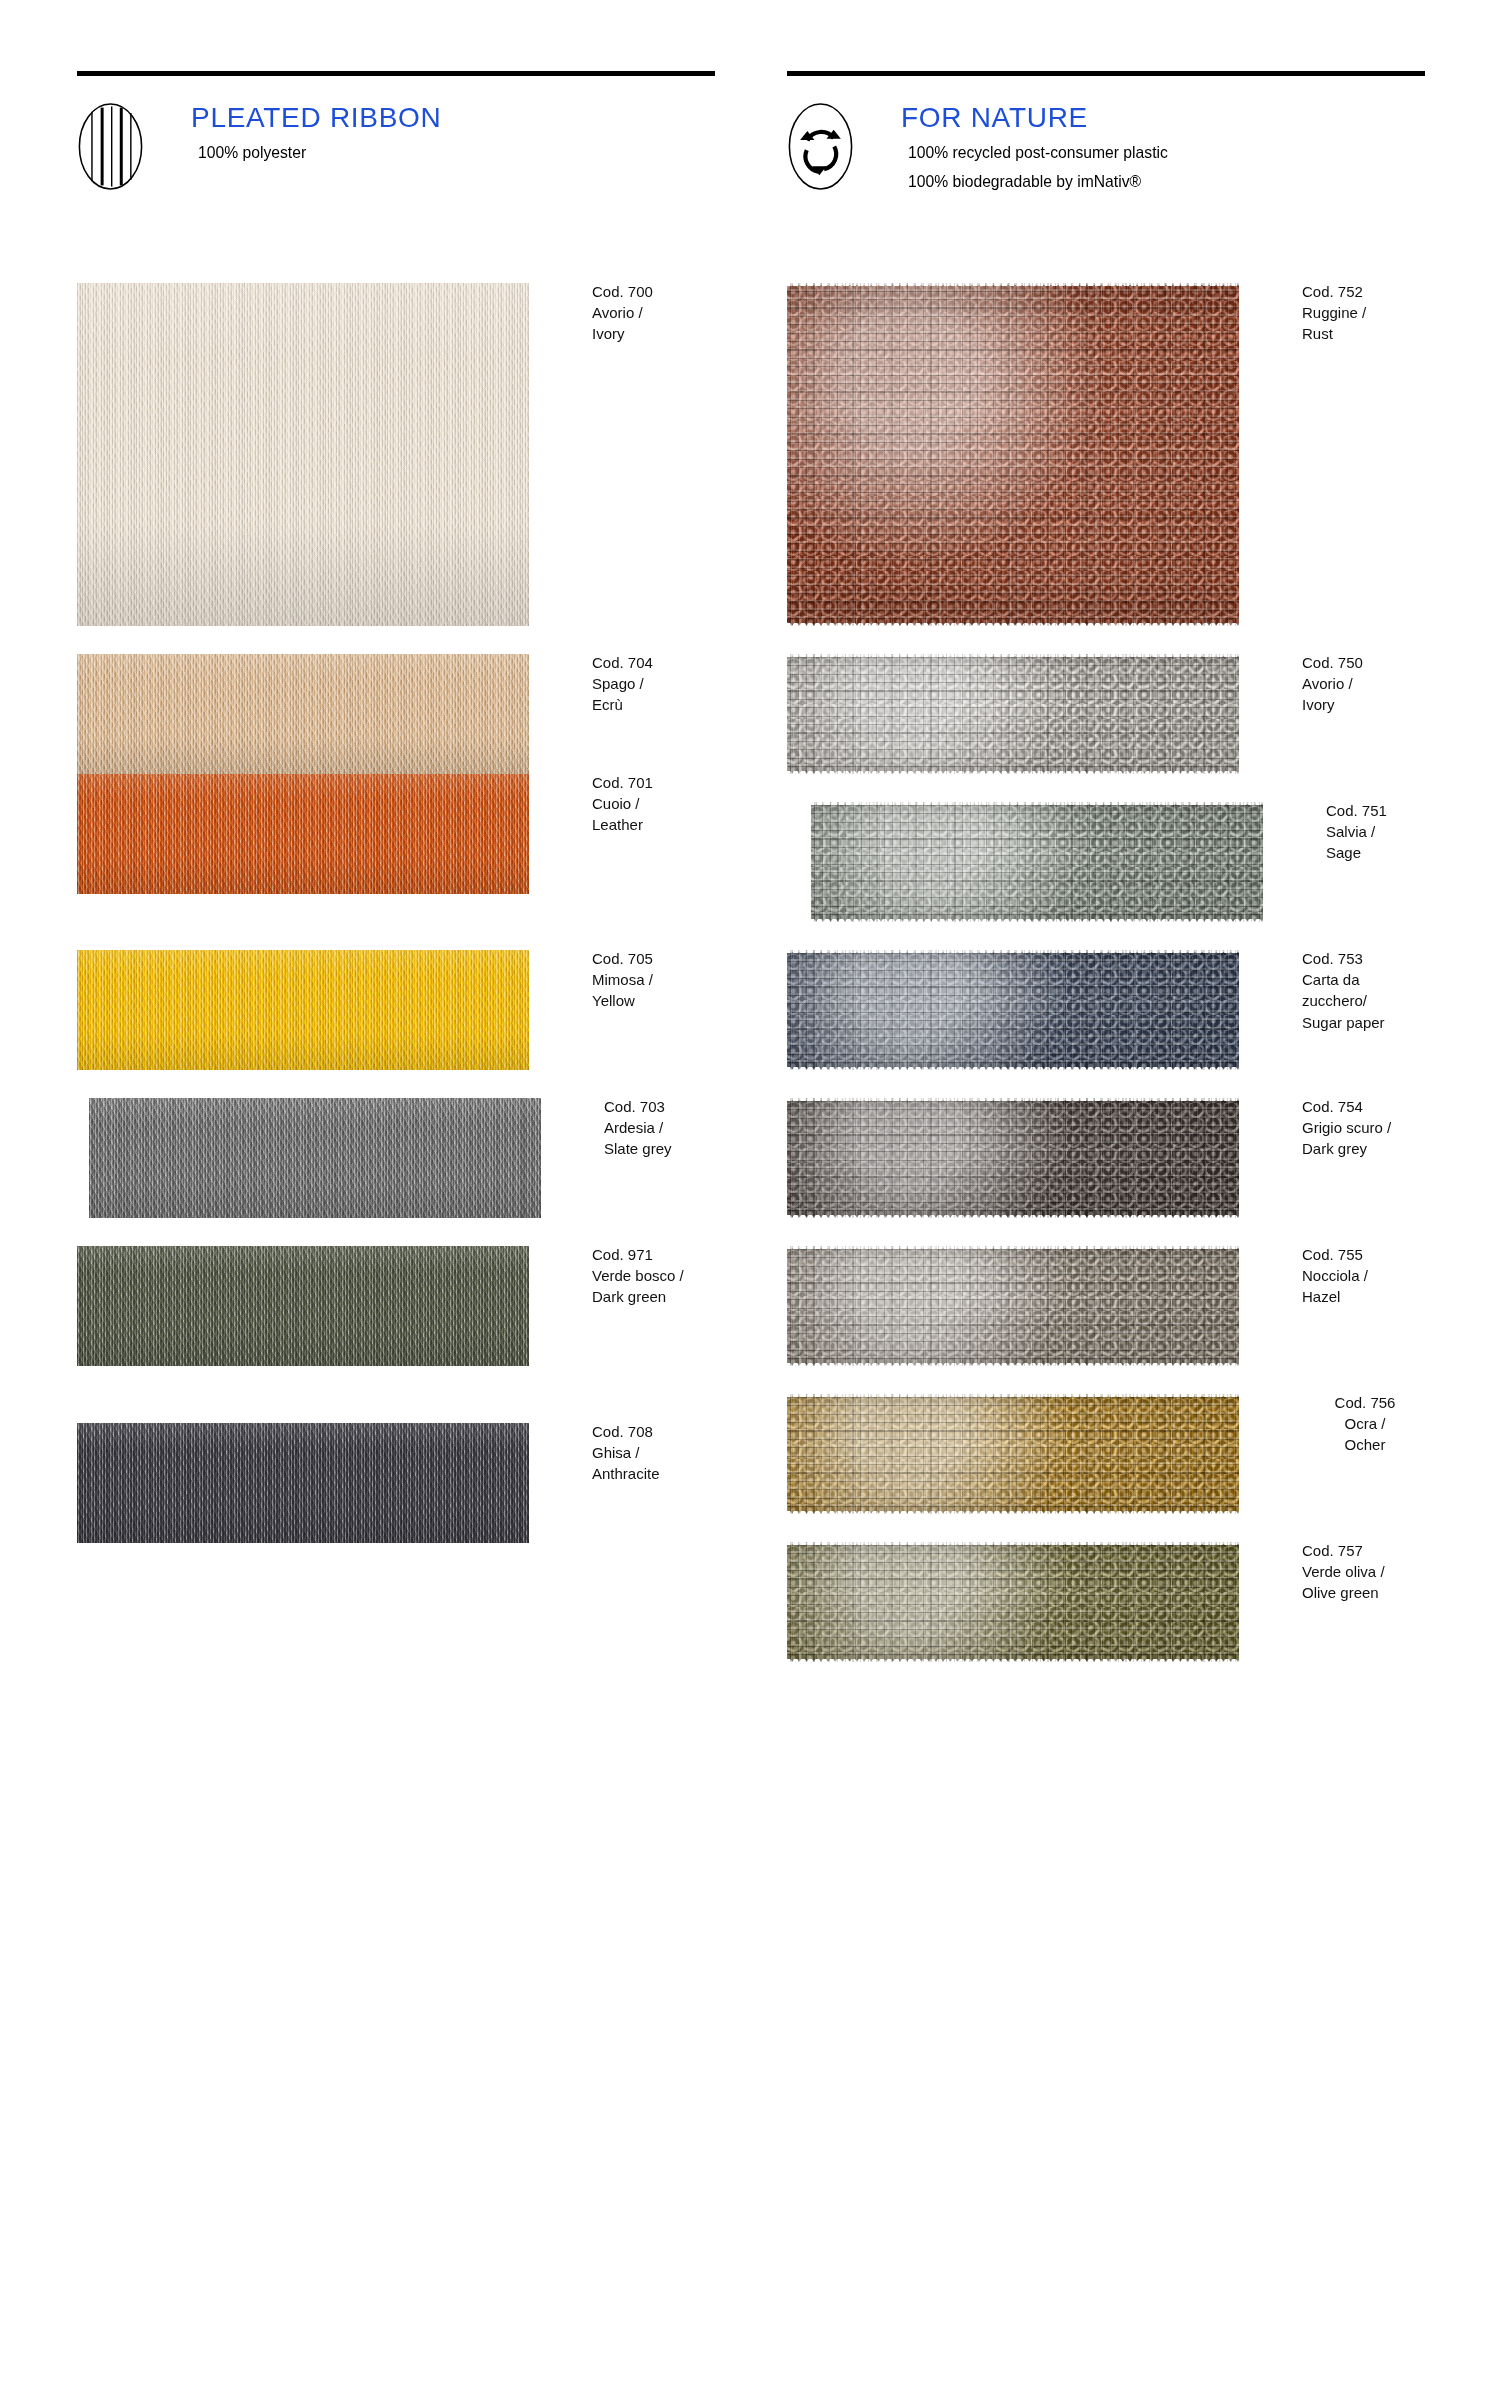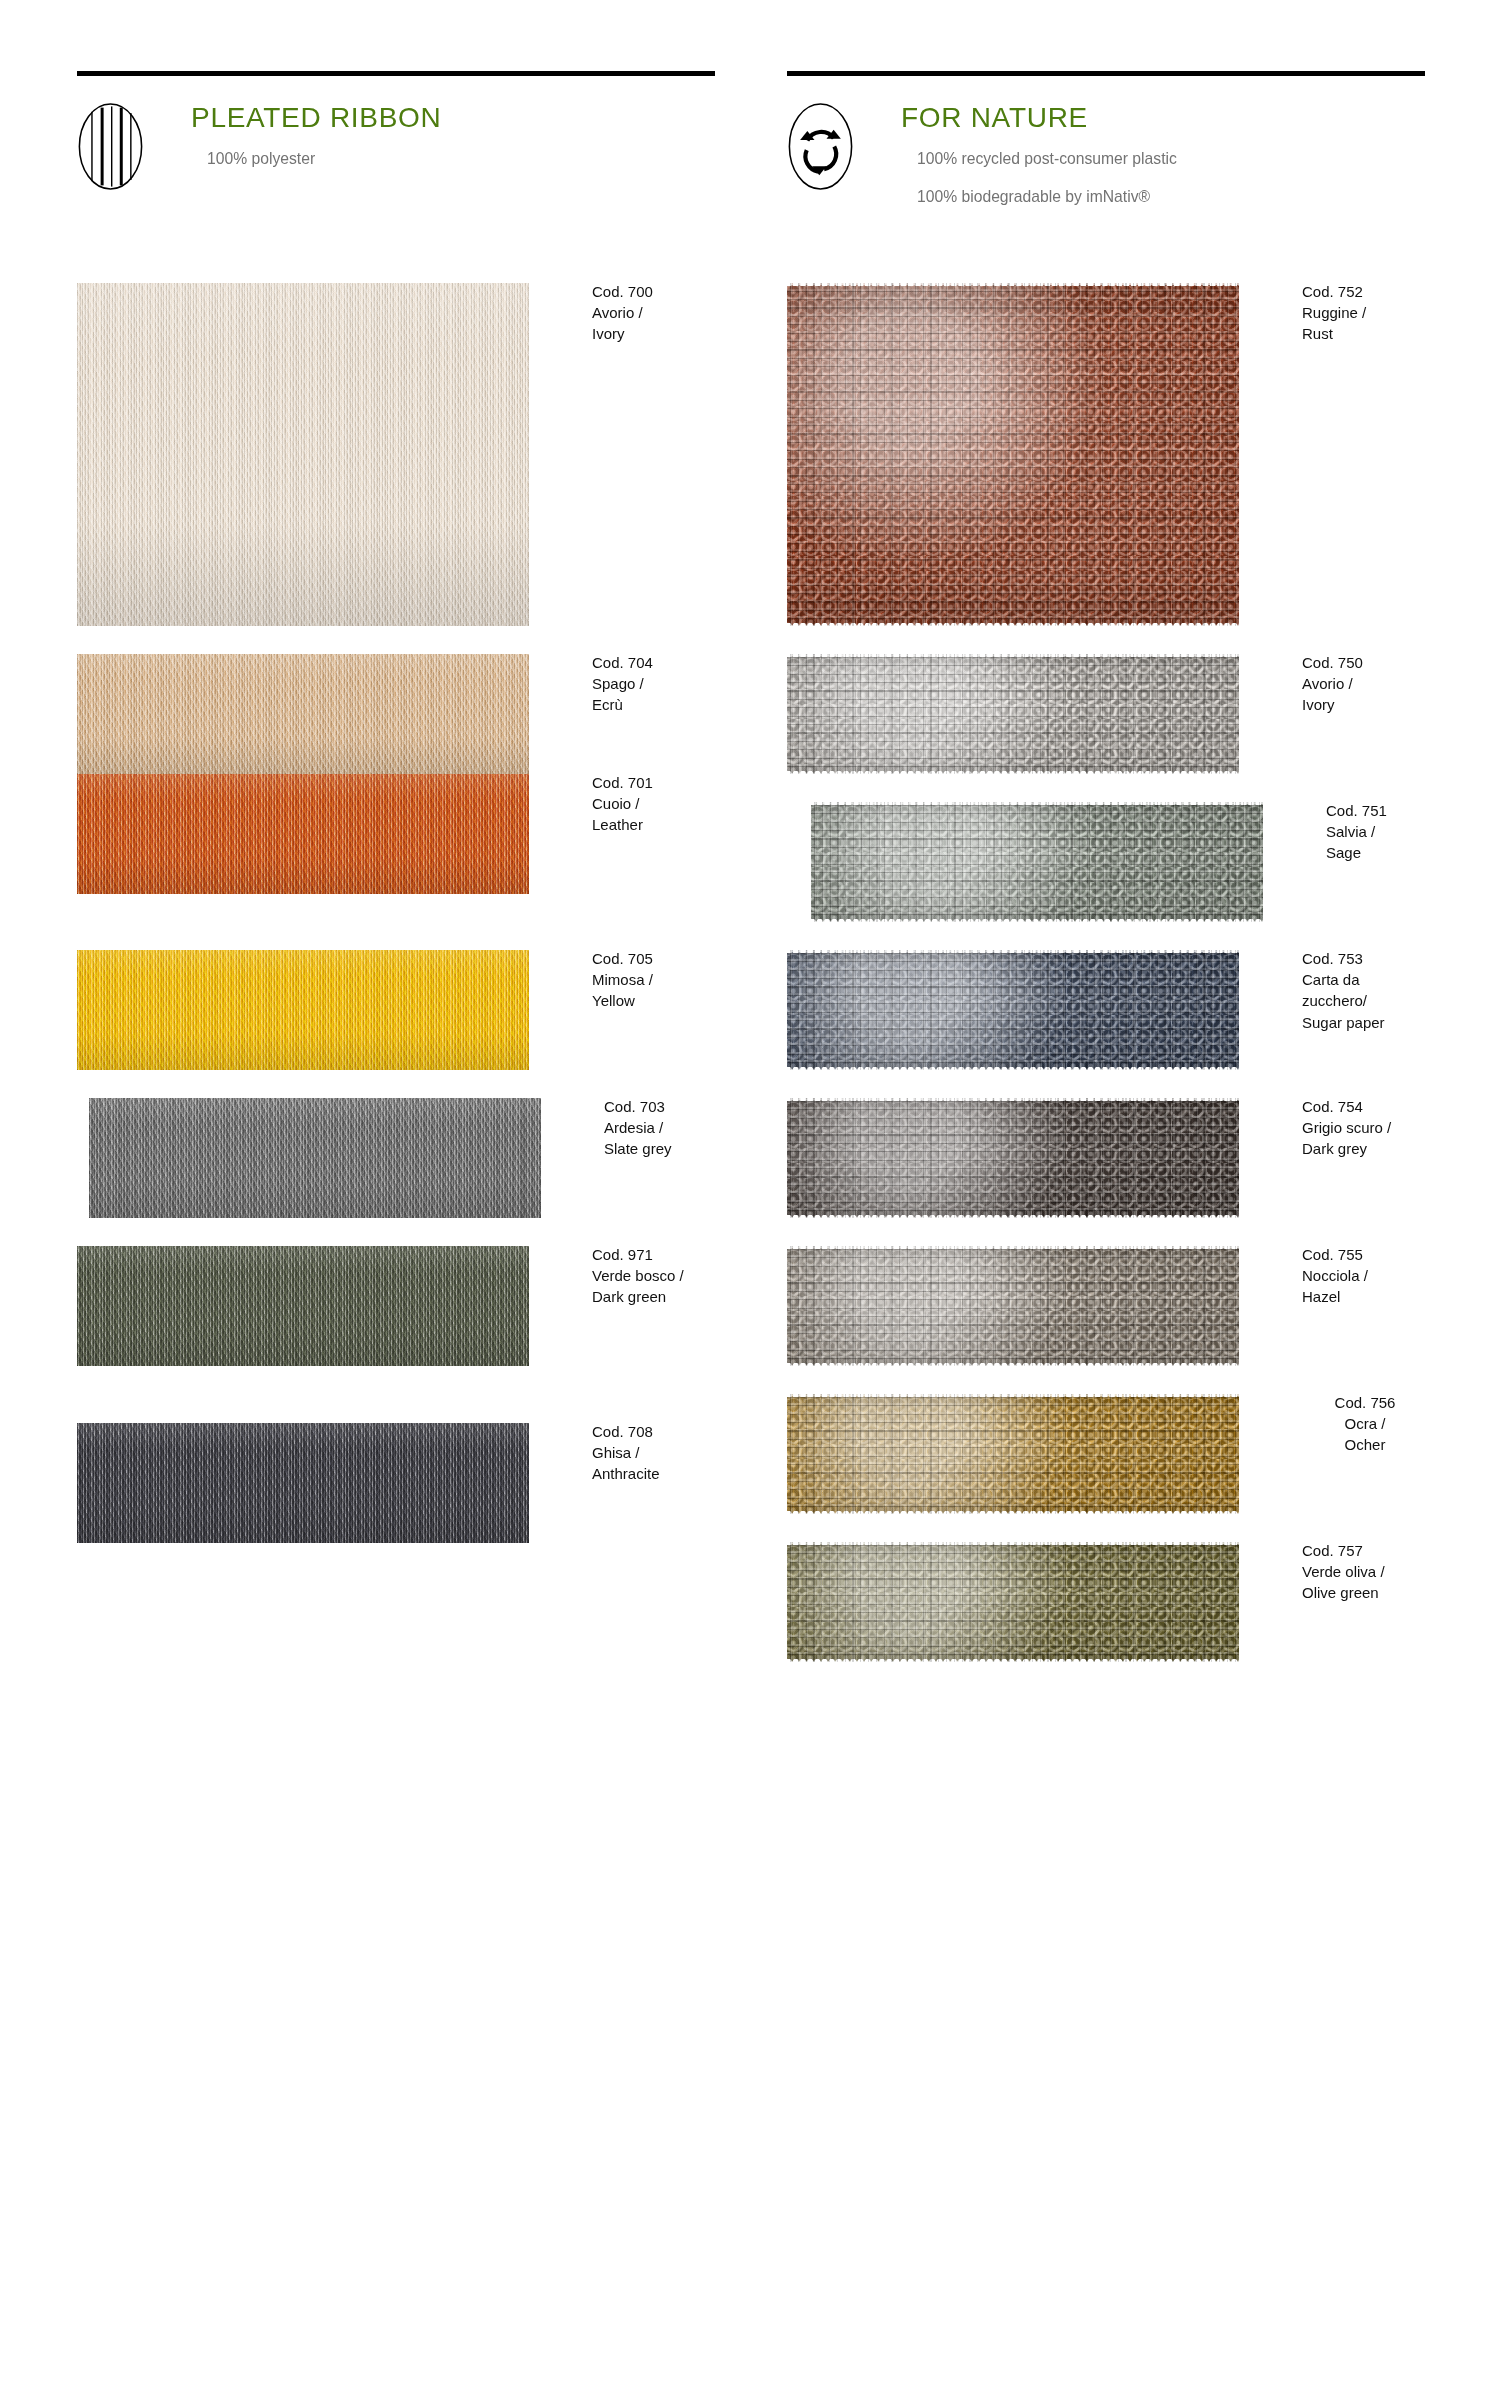--- a/index.html
+++ b/index.html
@@ -22,24 +22,24 @@
 
   
   .rule{height:5.4px;background:#000;width:638px;}
   .head{display:flex;align-items:flex-start;margin-top:24px;height:90px;}
   .head-icon{
     width:67px;height:89px;flex:0 0 67px;margin-right:47px;margin-top:1.2px;
   }
   .head-icon svg{display:block;width:67px;height:89px;}
   .head-text{padding-top:3.6px;}
   .head-title{
-    font-size:28px;letter-spacing:0.7px;color:#4d7c0f;line-height:1;
+    font-size:28px;letter-spacing:0.7px;color:#1d4ed8;line-height:1;
     font-weight:400;margin:0 0 9.6px 0;white-space:nowrap;
   }
-  .head-sub{font-size:15.7px;color:#737373;line-height:1.42;margin:16px;white-space:nowrap;}
+  .head-sub{font-size:15.7px;color:#000000;line-height:1.42;margin:7px;white-space:nowrap;}
 
   
   .rows{position:absolute;top:212px;left:0;width:638px;}
   .row{position:absolute;left:0;width:638px;}
   .swatch{
     position:absolute;left:0;top:0;
     width:452px;
     background:#eee;
     overflow:hidden;
   }

